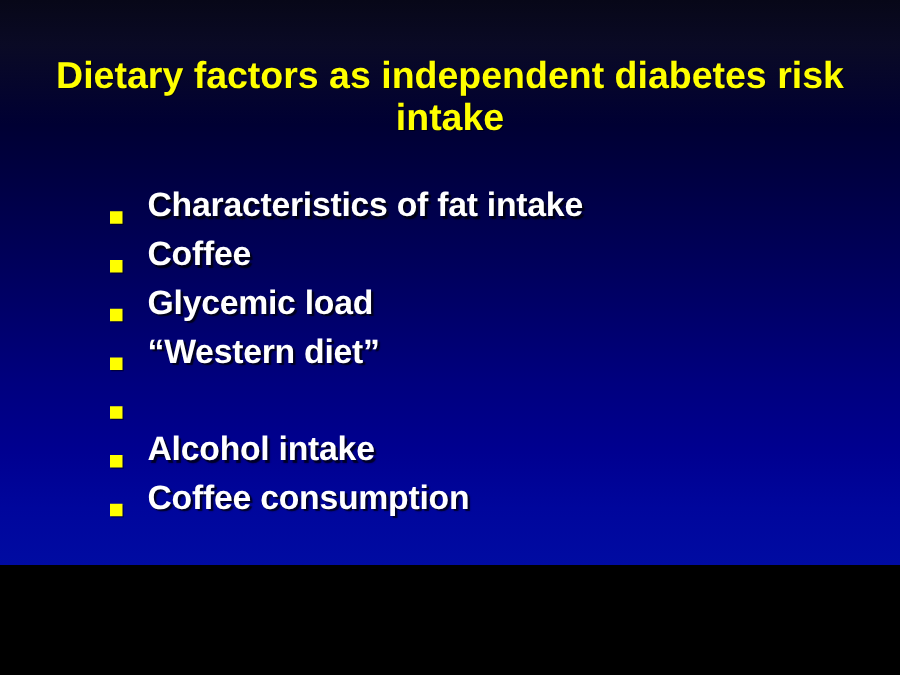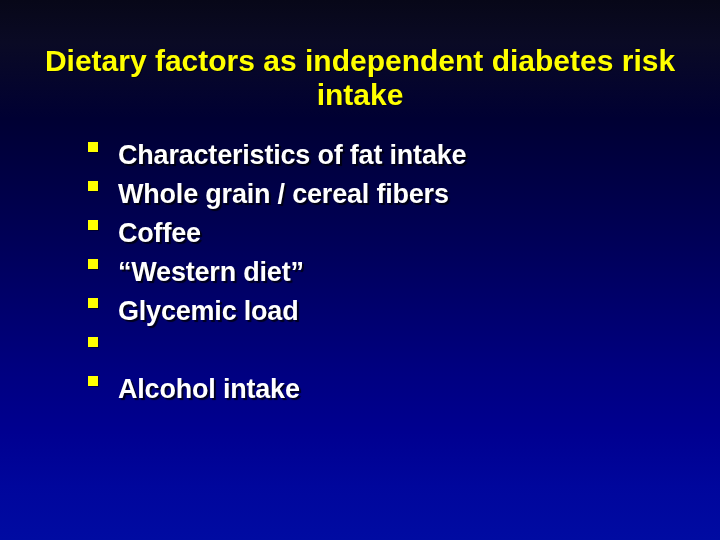--- a/index.html
+++ b/index.html
@@ -3,21 +3,21 @@
 <meta charset="utf-8">
 <style>
   html, body {
     margin: 0;
     padding: 0;
     background: #000000;
   }
   #slide {
     position: relative;
     width: 720px;
-    height: 540px;
+    height: 452px;
     overflow: hidden;
     background: linear-gradient(to bottom,
         #070718 0%,
         #0a0a25 8%,
         #000033 22%,
         #000050 40%,
         #000069 55%,
         #00007f 68%,
         #000090 80%,
         #00069c 90%,
@@ -52,21 +52,21 @@
     top: 140px;
     width: 600px;
     list-style: none;
     margin: 0;
     padding: 0;
   }
   .bullet-row {
     position: relative;
     height: 39px;
     display: flex;
-    align-items: flex-start;
+    align-items: flex-end;
   }
   .bullet-marker {
     width: 10px;
     height: 10px;
     background: #ffff00;
     flex: 0 0 auto;
     margin-right: 20px;
     margin-top: 2px;
     box-shadow: 1px 1px 0 rgba(0,0,0,0.5);
   }
@@ -90,46 +90,46 @@
     <span class="title-line">intake</span>
   </div>
 
   <ul id="bullet-list">
 
     <li class="bullet-row">
       <span class="bullet-marker"></span>
       <span class="bullet-text">Characteristics of fat intake</span>
     </li>
 
-    <li class="bullet-row">
-      <span class="bullet-marker"></span>
-      <span class="bullet-text">Whole grain / cereal fibers</span>
-    </li>
 
     <li class="bullet-row">
       <span class="bullet-marker"></span>
       <span class="bullet-text">Coffee</span>
     </li>
 
     <li class="bullet-row">
       <span class="bullet-marker"></span>
-      <span class="bullet-text">“Western diet”</span>
+      <span class="bullet-text">Glycemic load</span>
     </li>
 
     <li class="bullet-row">
       <span class="bullet-marker"></span>
-      <span class="bullet-text">Glycemic load</span>
+      <span class="bullet-text">“Western diet”</span>
     </li>
 
 
     <li class="bullet-row">
       <span class="bullet-marker"></span>
     </li>
 
     <li class="bullet-row">
       <span class="bullet-marker"></span>
       <span class="bullet-text">Alcohol intake</span>
     </li>
 
+    <li class="bullet-row">
+      <span class="bullet-marker"></span>
+      <span class="bullet-text">Coffee consumption</span>
+    </li>
 
   </ul>
 
 </div>
 
 </body></html>

